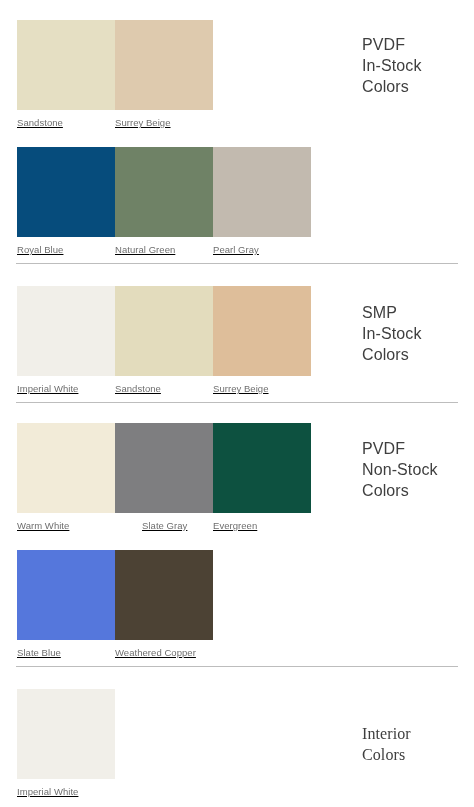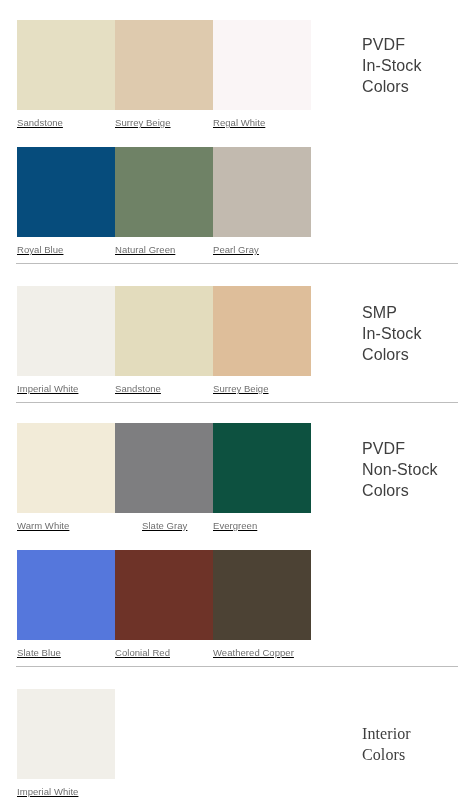--- a/index.html
+++ b/index.html
@@ -124,24 +124,20 @@
 
         <div class="swatch-row">
           <div class="swatch-cell">
             <span class="swatch-box" style="background-color: rgb(229, 223, 195);"></span>
             <span class="swatch-label" style="color: rgb(110, 110, 110);">Sandstone</span>
           </div>
           <div class="swatch-cell">
             <span class="swatch-box" style="background-color: rgb(222, 202, 174);"></span>
             <span class="swatch-label" style="color: rgb(110, 110, 110);">Surrey Beige</span>
           </div>
-          <div class="swatch-cell">
-            <span class="swatch-box" style="background-color: rgb(250, 245, 246);"></span>
-            <span class="swatch-label" style="color: rgb(110, 110, 110);">Regal White</span>
-          </div>
         </div>
 
         <div class="swatch-row">
           <div class="swatch-cell">
             <span class="swatch-box" style="background-color: rgb(6, 76, 124);"></span>
             <span class="swatch-label" style="color: rgb(110, 110, 110);">Royal Blue</span>
           </div>
           <div class="swatch-cell">
             <span class="swatch-box" style="background-color: rgb(111, 130, 102);"></span>
             <span class="swatch-label" style="color: rgb(110, 110, 110);">Natural Green</span>
@@ -203,24 +199,20 @@
           <div class="swatch-cell">
             <span class="swatch-box" style="background-color: rgb(13, 81, 64);"></span>
             <span class="swatch-label" style="color: rgb(110, 110, 110);">Evergreen</span>
           </div>
         </div>
 
         <div class="swatch-row">
           <div class="swatch-cell">
             <span class="swatch-box" style="background-color: rgb(85, 119, 220);"></span>
             <span class="swatch-label" style="color: rgb(110, 110, 110);">Slate Blue</span>
-          </div>
-          <div class="swatch-cell">
-            <span class="swatch-box" style="background-color: rgb(110, 51, 40);"></span>
-            <span class="swatch-label" style="color: rgb(110, 110, 110);">Colonial Red</span>
           </div>
           <div class="swatch-cell">
             <span class="swatch-box" style="background-color: rgb(76, 66, 52);"></span>
             <span class="swatch-label" style="color: rgb(110, 110, 110);">Weathered Copper</span>
           </div>
         </div>
 
       </div>
     </div>
     <div class="divider" style="bottom: 0px; background: rgb(189, 189, 189);"></div>

